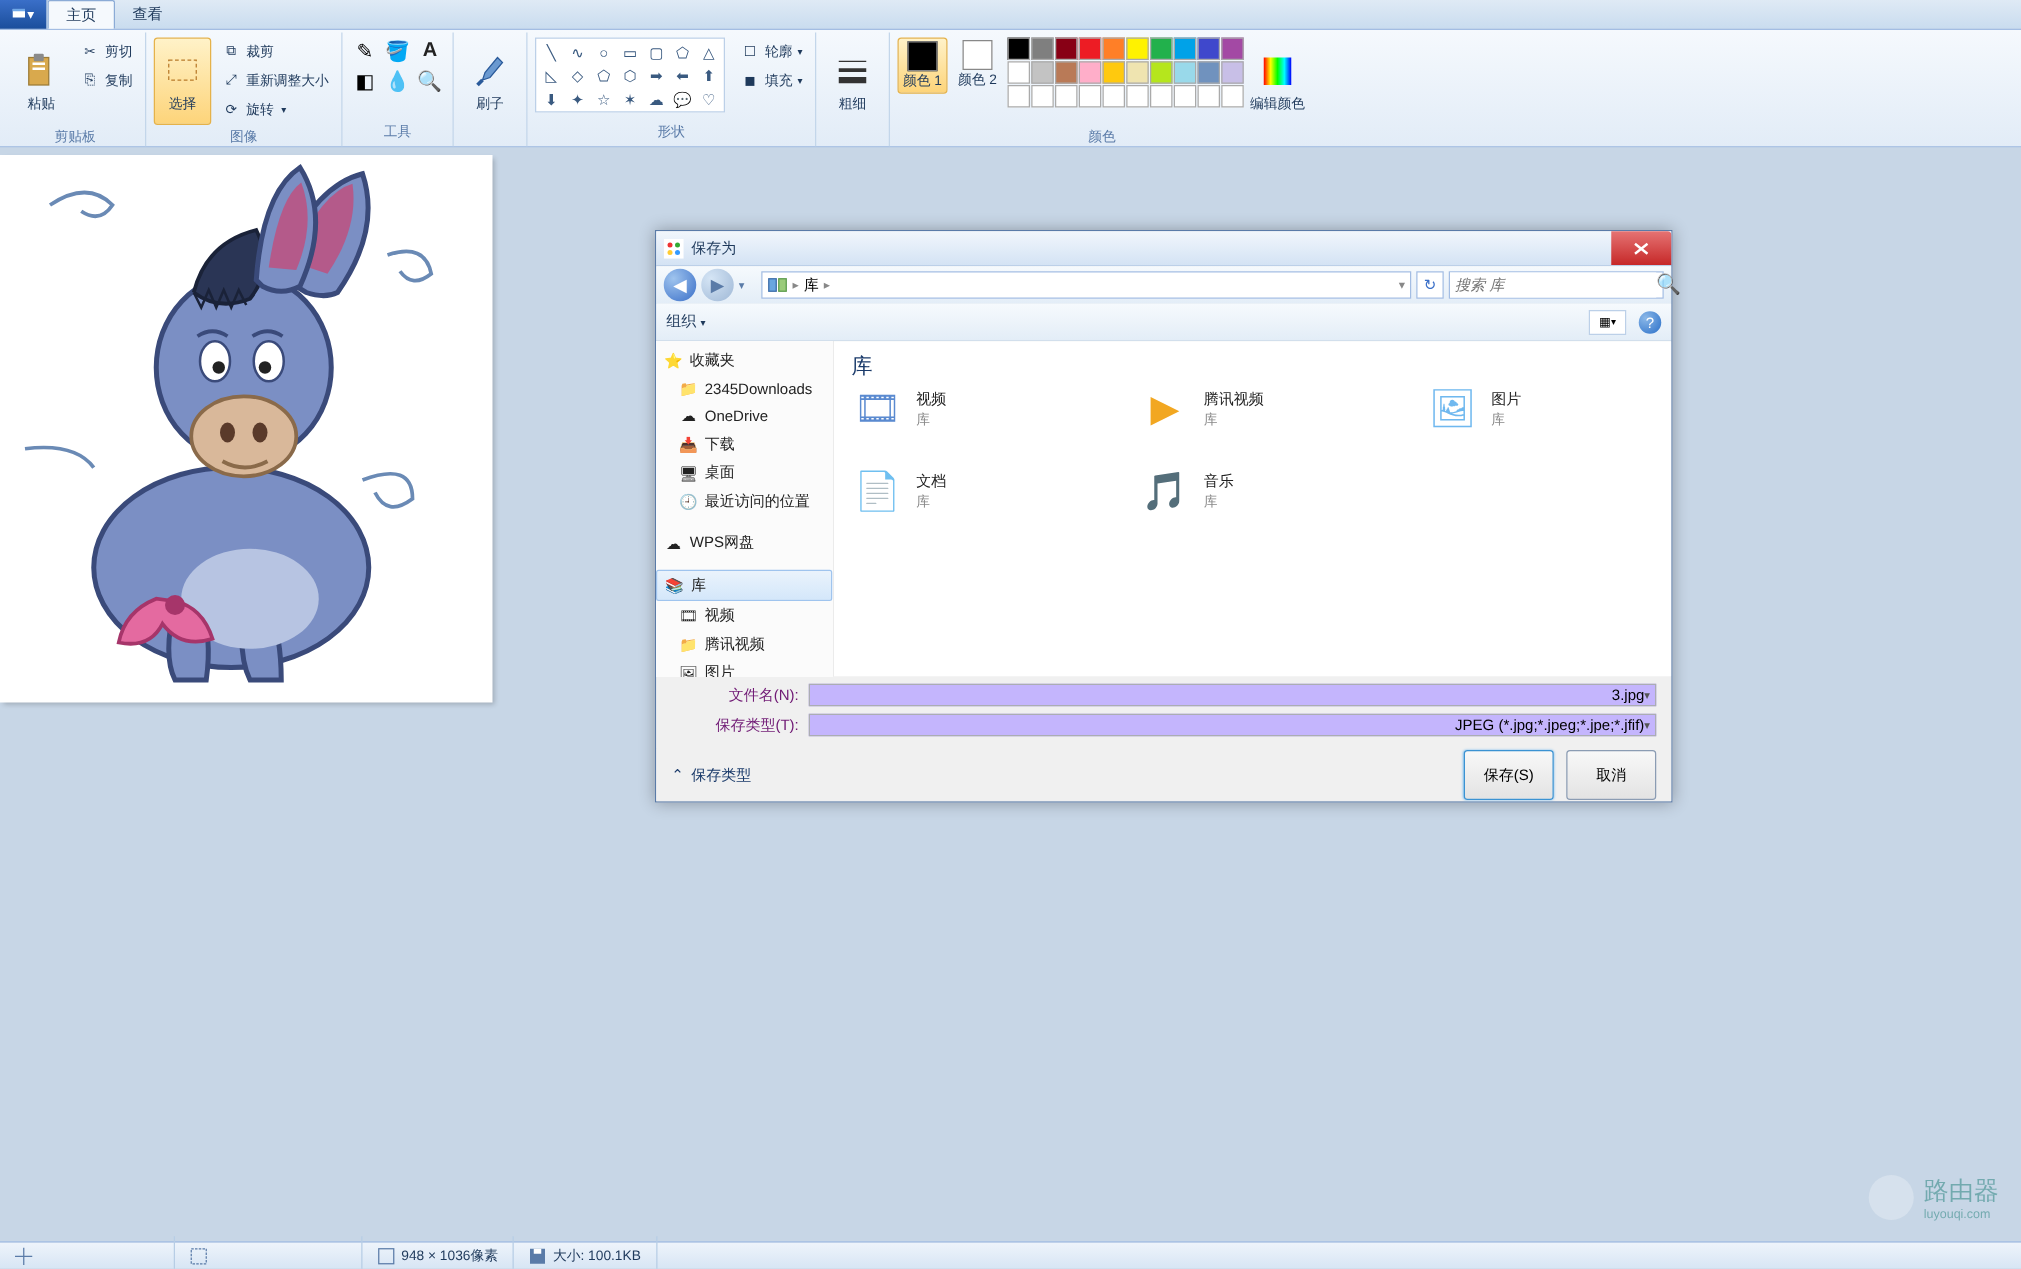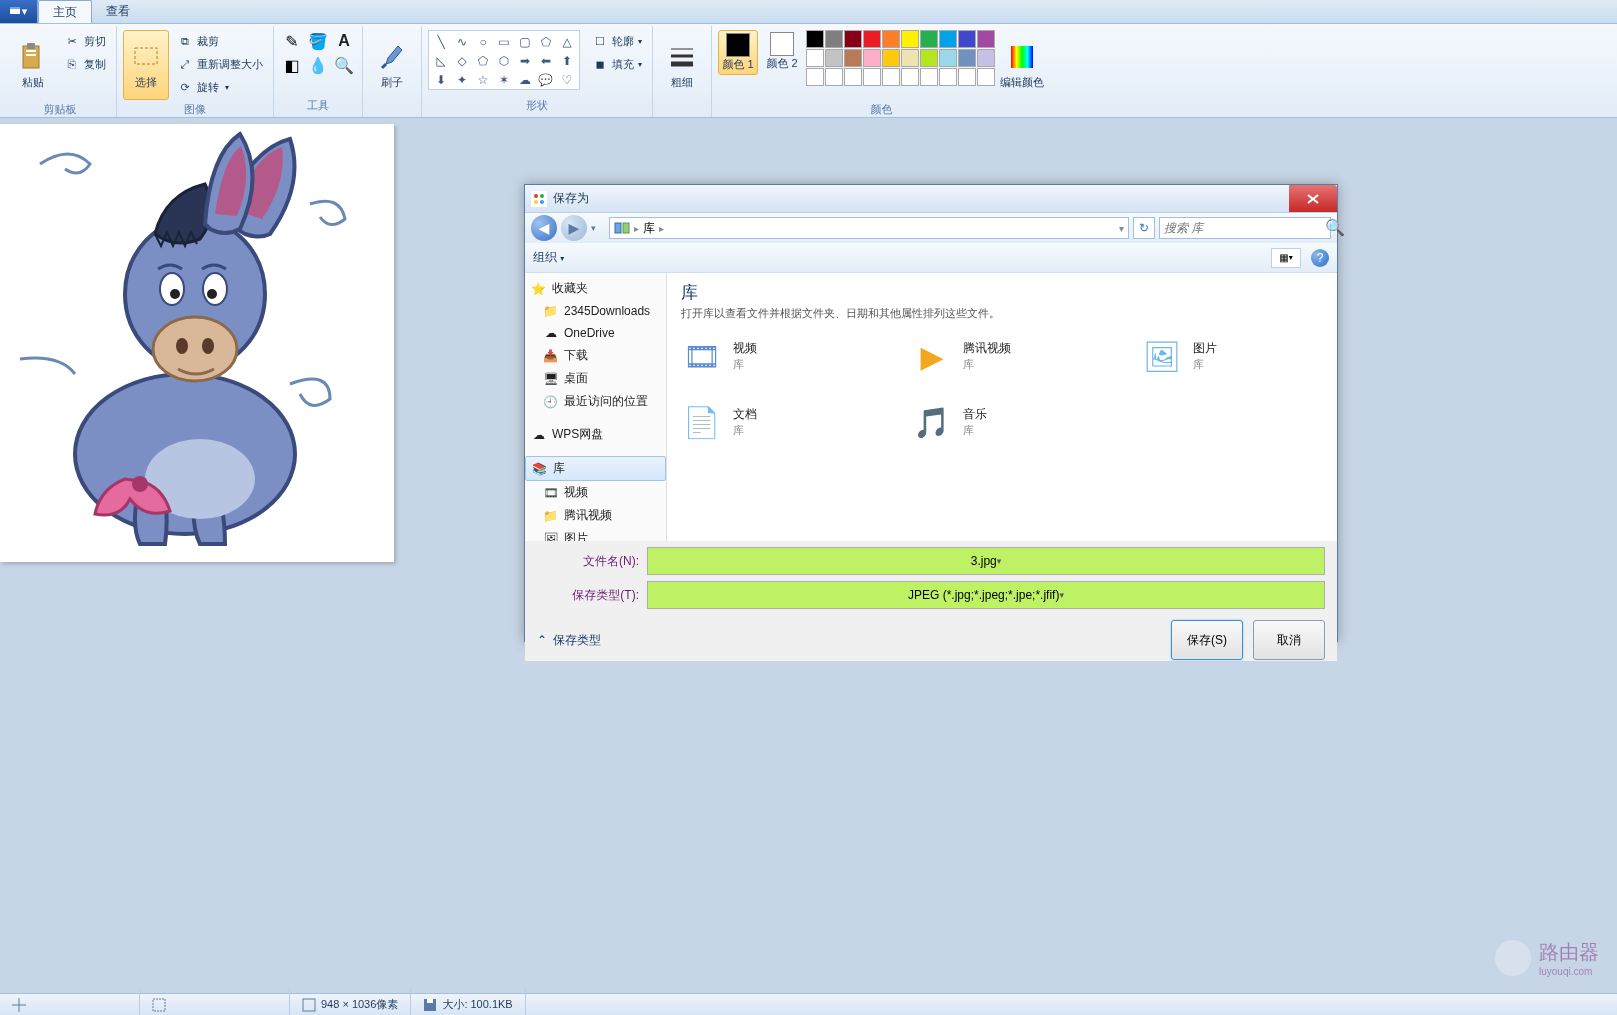--- a/index.html
+++ b/index.html
@@ -75,30 +75,30 @@
 .content-pane h2 { font-size:17px; font-weight:normal; color:#1a3a6a; margin-bottom:2px;}
 .content-pane .desc { font-size:11px; color:#555; margin-bottom:14px;}
 .lib-grid { display:flex; flex-wrap:wrap; gap:24px 60px;}
 .lib-item { display:flex; align-items:center; gap:10px; width:170px; cursor:pointer;}
 .lib-item .lico { width:42px; height:42px; display:flex; align-items:center; justify-content:center;}
 .lib-item .lt { font-size:12px; color:#222;}
 .lib-item .ls { font-size:11px; color:#888;}
 .fields { padding:6px 12px 4px 40px; background:#f0f0f0;}
 .field-row { display:flex; align-items:center; margin-bottom:6px; gap:8px;}
 .field-row label { font-size:12px; color:#701a75; width:74px; text-align:right;}
-.field-row .combo { flex:1; height:28px; border:1px solid #abadb3; background:#bef264; display:flex; align-items:center; justify-content:center; padding:0 4px; font-size:12px;}
+.field-row .combo { flex:1; height:18px; border:1px solid #abadb3; background:#c4b5fd; display:flex; align-items:center; justify-content:flex-end; padding:0 4px; font-size:12px;}
 .field-row .combo .dd { color:#555; font-size:9px; cursor:pointer;}
 .bottom-row { height:42px; display:flex; align-items:center; justify-content:space-between; padding:0 12px; background:#f0f0f0;}
 .hide-folders { display:flex; align-items:center; gap:6px; font-size:12px; color:#1a3a6a; cursor:pointer;}
 .dlg-btns { display:flex; gap:10px;}
 .dlg-btn { width:72px; height:40px; border:1px solid #8b9cb3; background:linear-gradient(to bottom,#f8f8f8,#e3e3e3); font-size:12px; display:flex; align-items:center; justify-content:center; cursor:pointer; border-radius:3px;}
 .dlg-btn.primary { border:1px solid #3a92d2; box-shadow:0 0 2px #6fb8ef;}
 
 
-.watermark { position:absolute; right:18px; bottom:38px; display:flex; align-items:center; gap:8px; opacity:.45; color:#701a75;}
+.watermark { position:absolute; right:18px; bottom:38px; display:flex; align-items:center; gap:8px; opacity:.45; color:#0f766e;}
 .watermark .wico { width:36px; height:36px; border-radius:50%; background:#fff; opacity:.6;}
 .watermark .wt { font-size:20px;}
 .watermark .ws { font-size:10px;}
 </style>
 </head>
 <body>
 
 <div class="tabs">
   <div class="file-tab">
     <svg width="10" height="10" viewBox="0 0 10 10">
@@ -485,21 +485,20 @@
           <span class="ni">📁</span>
           <span>腾讯视频</span>
         </div>
       <div class="nav-item">
           <span class="ni">🖼</span>
           <span>图片</span>
         </div>
     </div>
     <div class="content-pane">
       <h2>库</h2>
-      <div class="desc">打开库以查看文件并根据文件夹、日期和其他属性排列这些文件。</div>
       <div class="lib-grid" id="lib-grid">
           <div class="lib-item">
             <div class="lico" style="font-size:30px;color:#5a8ad0;">🎞</div>
             <div>
               <div class="lt">视频</div>
               <div class="ls">库</div>
             </div>
           </div>
           <div class="lib-item">
             <div class="lico" style="font-size:30px;color:#f2a721;">▶</div>

